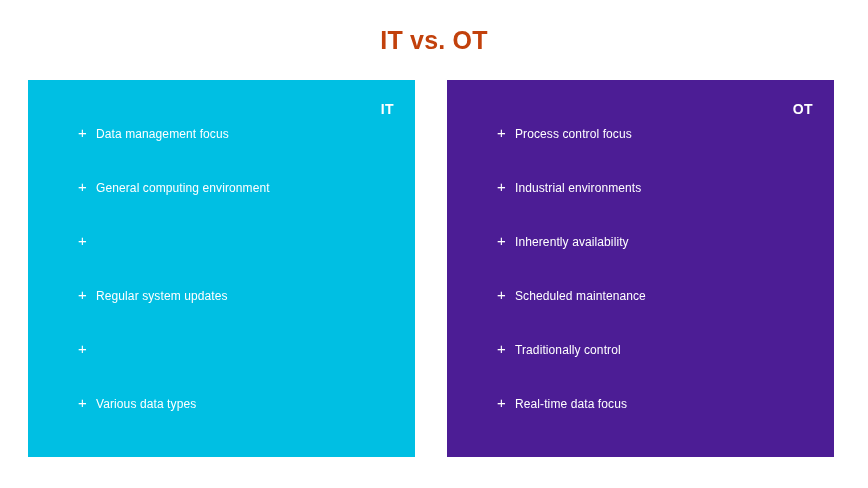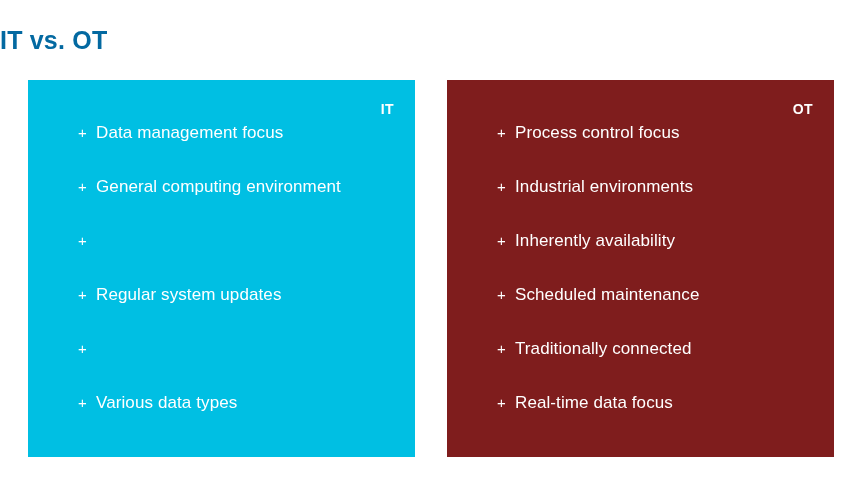--- a/index.html
+++ b/index.html
@@ -18,24 +18,25 @@
     width: 868px;
     height: 488px;
     background: #ffffff;
   }
 
   .slide-title {
     position: absolute;
     left: 0;
     top: 24px;
     width: 868px;
+    text-align: center;
     font-size: 25px;
     font-weight: bold;
     letter-spacing: 0.2px;
-    color: #0369a1;
+    color: #c2410c;
     line-height: 32px;
     white-space: nowrap;
   }
 
   .panels {
     position: absolute;
     left: 28px;
     top: 80px;
     width: 806px;
     height: 377px;
@@ -45,21 +46,21 @@
   }
 
   .panel {
     position: relative;
     flex: 1 1 0;
     height: 377px;
     padding: 0;
   }
 
   .panel-it { background: #00bfe3; }
-  .panel-ot { background: #7f1d1d; }
+  .panel-ot { background: #4c1d95; }
 
   .panel-label {
     position: absolute;
     top: 21px;
     right: 21px;
     font-size: 14px;
     font-weight: bold;
     color: #ffffff;
     letter-spacing: 0.4px;
     line-height: 16px;
@@ -86,21 +87,21 @@
     width: 18px;
     font-size: 15px;
     font-weight: 300;
     color: #ffffff;
     line-height: 18px;
     text-align: left;
   }
 
   .bullet-text {
     flex: 1 1 auto;
-    font-size: 17px;
+    font-size: 12px;
     font-weight: 400;
     color: #ffffff;
     line-height: 18px;
     letter-spacing: 0.1px;
     white-space: nowrap;
   }
 </style>
 </head>
 <body>
 
@@ -152,21 +153,21 @@
         <li>
           <span class="bullet-plus">+</span>
           <span class="bullet-text">Inherently availability</span>
         </li>
         <li>
           <span class="bullet-plus">+</span>
           <span class="bullet-text">Scheduled maintenance</span>
         </li>
         <li>
           <span class="bullet-plus">+</span>
-          <span class="bullet-text">Traditionally connected</span>
+          <span class="bullet-text">Traditionally control</span>
         </li>
         <li>
           <span class="bullet-plus">+</span>
           <span class="bullet-text">Real-time data focus</span>
         </li>
       </ul>
     </div>
 
   </div>
 </div>

